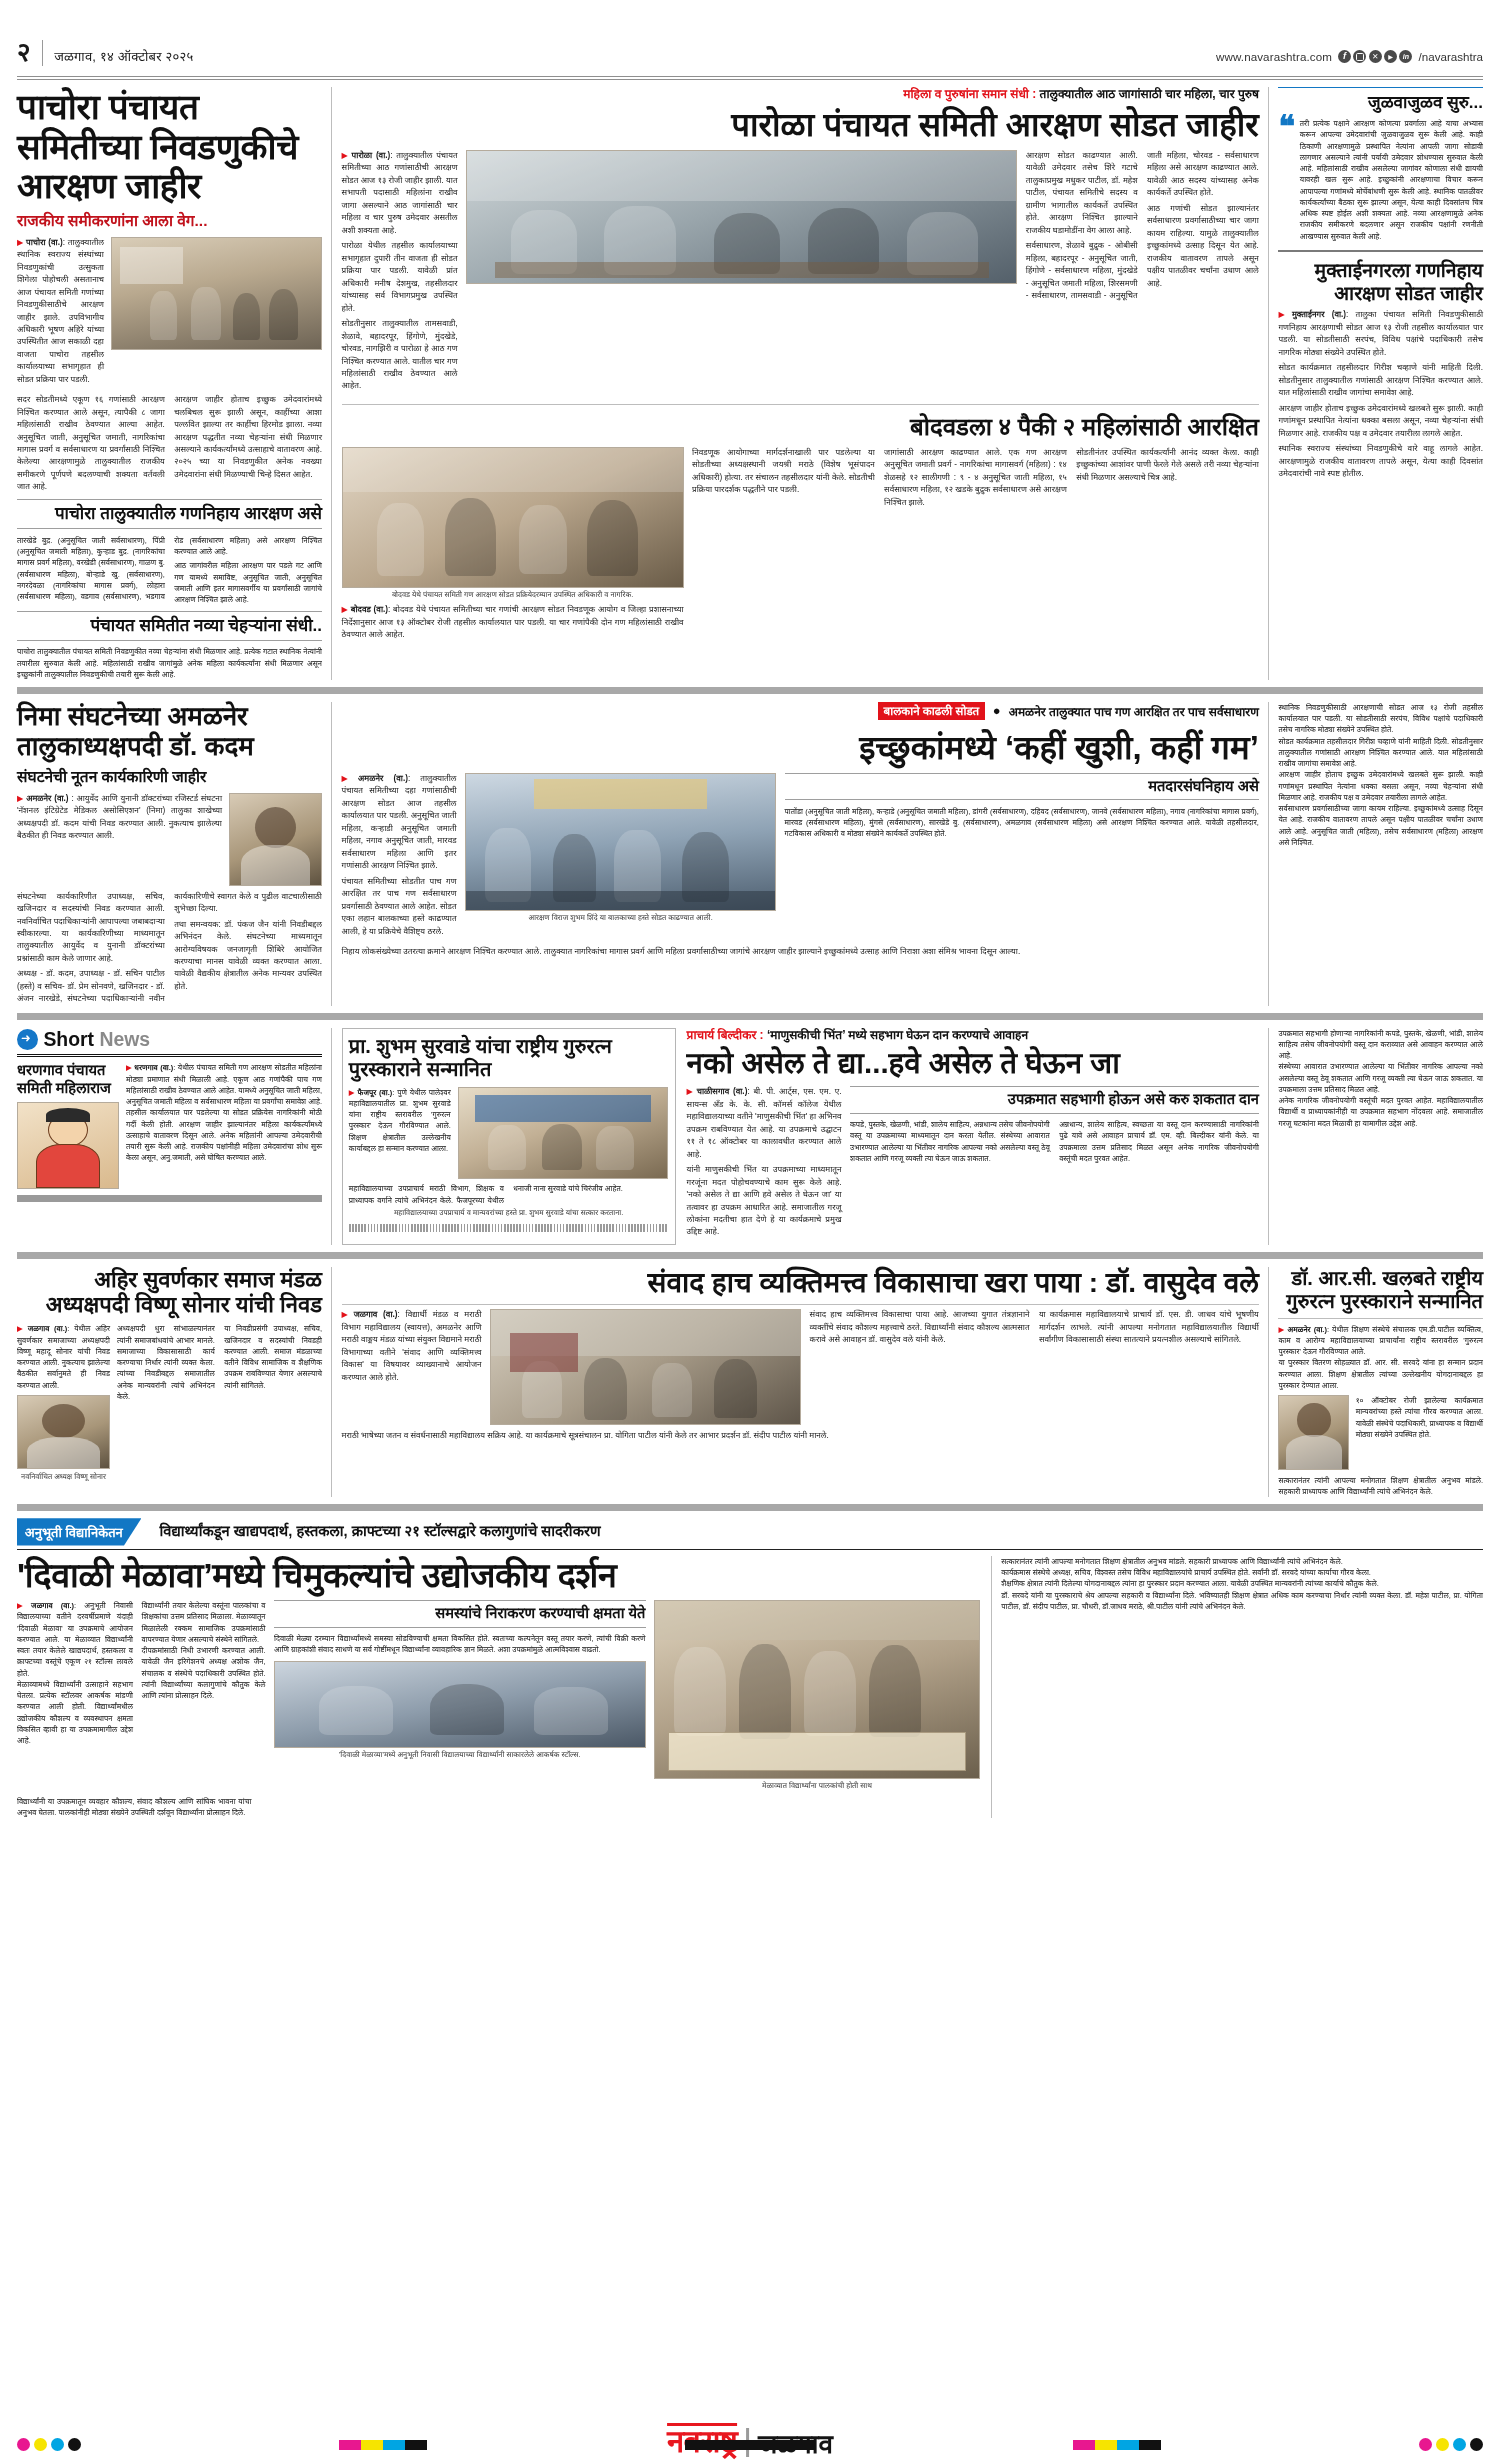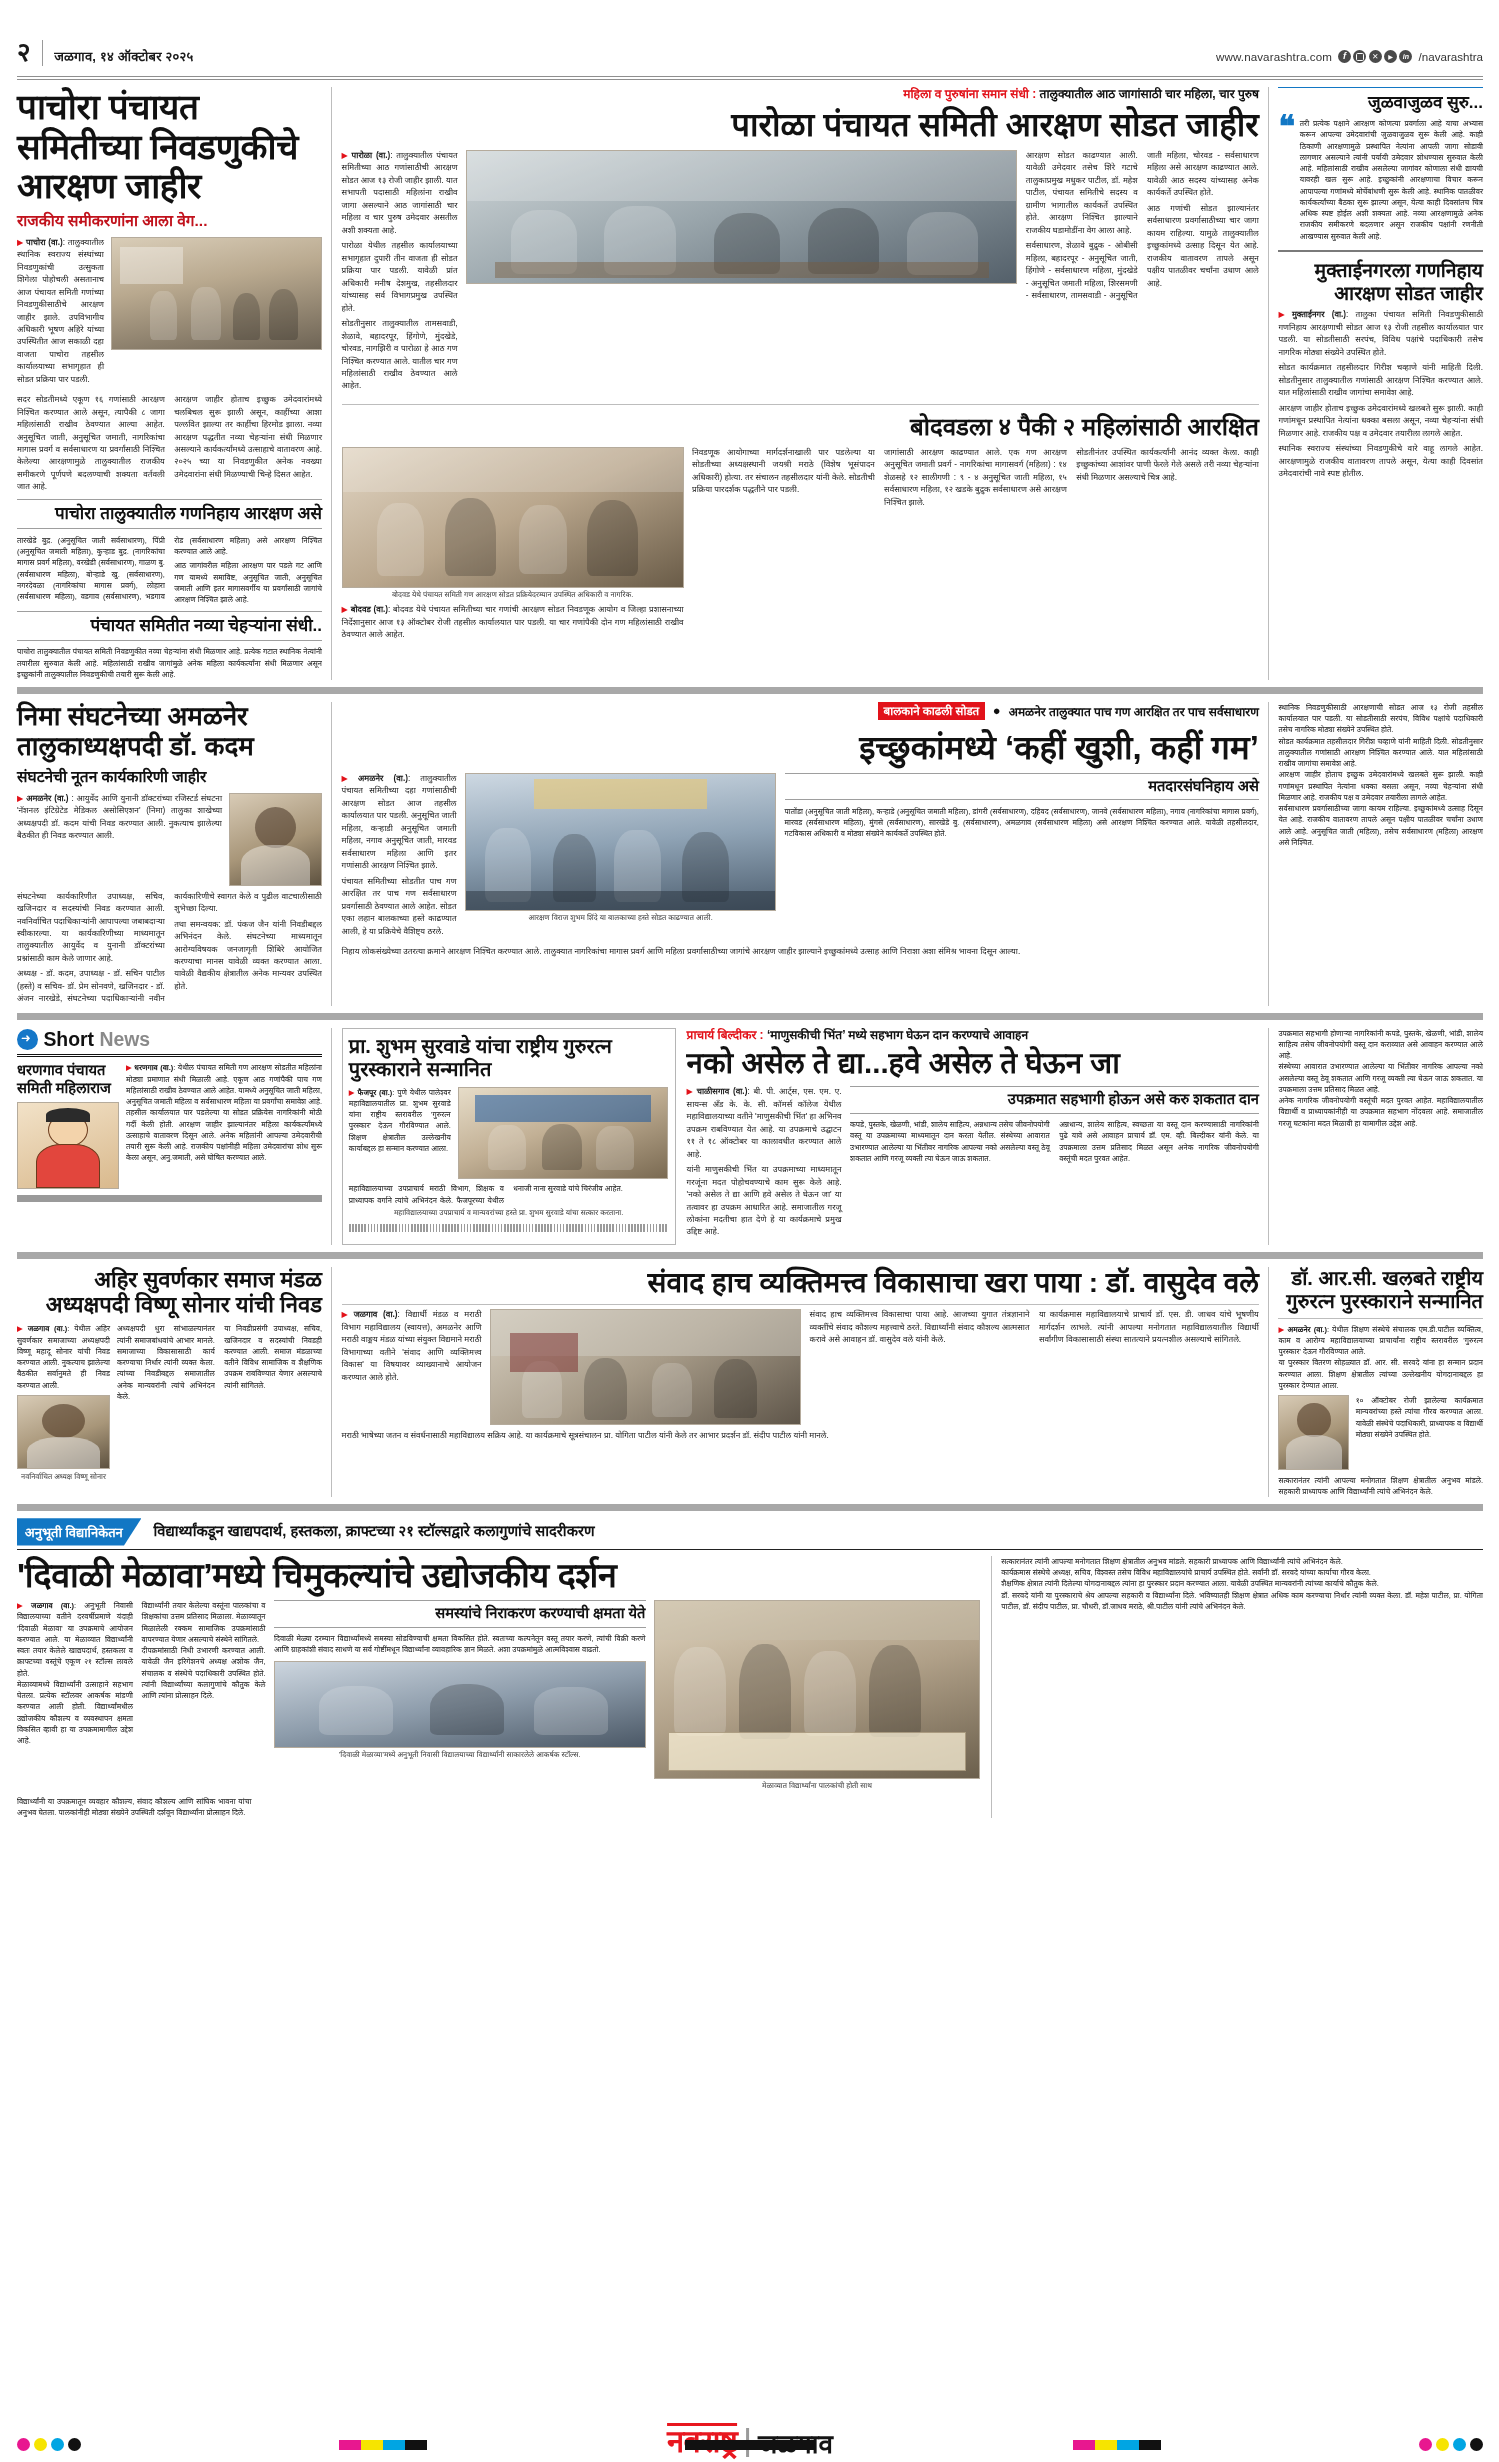--- a/index.html
+++ b/index.html
@@ -10,21 +10,21 @@
     font-family:"Liberation Sans","DejaVu Sans",sans-serif;
     color:#111;position:relative;overflow:hidden;
   }
   .page{width:1500px;height:2462px;padding:14px 17px 0 17px;position:relative}
 
   
   .masthead{display:flex;align-items:flex-end;justify-content:space-between;height:57px;padding-bottom:3.1px}
   .mh-left{display:flex;align-items:flex-end;gap:11px}
   .mh-pageno{font-size:26px;font-weight:700;line-height:1;font-family:"Liberation Serif",serif;color:#1a1a1a;padding-bottom:1.6px}
   .mh-divider{width:1.6px;height:26px;background:#9a9a9a;margin-bottom:1.6px}
-  .mh-place{font-size:13px;font-weight:700;color:#1a1a1a;padding-bottom:3.1px;letter-spacing:0.2px}
+  .mh-place{font-size:13px;font-weight:400;color:#1a1a1a;padding-bottom:3.1px;letter-spacing:0.2px}
   .mh-center{display:flex;align-items:flex-end;gap:9.3px;position:absolute;left:50%;transform:translateX(-50%);bottom:4.7px}
   .mh-logo{font-size:31px;font-weight:800;color:#e8171f;letter-spacing:-0.8px;line-height:1;
            border-top:3.1px solid #e8171f;padding-top:0.8px}
   .mh-vrule{width:2.3px;height:29.5px;background:#9a9a9a}
   .mh-city{font-size:26px;font-weight:700;color:#141414;line-height:1}
   .mh-right{display:flex;align-items:center;gap:6.2px;padding-bottom:4.7px}
   .mh-url{font-size:11.6px;color:#333;letter-spacing:0.1px}
   .soc{display:flex;gap:2.3px;align-items:center}
   .soc i{width:13px;height:13px;border-radius:50%;background:#4a4a4a;display:inline-block;position:relative}
   .soc i::after{content:"";position:absolute;inset:2.3px;border:1.1px solid #fff;border-radius:1.6px}
@@ -85,21 +85,21 @@
   
   .shortnews{display:flex;align-items:center;gap:5.4px;margin-bottom:3.1px}
   .sn-arrow{width:21px;height:21px;background:#1577c8;border-radius:50%;position:relative}
   .sn-arrow::after{content:"➜";color:#fff;font-size:11.6px;position:absolute;left:3.9px;top:2.3px}
   .sn-text{font-size:19.4px;font-weight:800}
   .sn-text .g{color:#8a8a8a}
 
   
   .ribbon{display:inline-block;background:#1277c4;color:#fff;font-size:13px;font-weight:800;
           padding:4.7px 18.6px 4.7px 7.8px;clip-path:polygon(0 0,100% 0,86% 100%,0% 100%);}
-  .ribbon-row{display:flex;align-items:center;gap:12px;border-bottom:1.6px solid #222;padding-bottom:3.1px}
+  .ribbon-row{display:flex;align-items:center;gap:18px;border-bottom:1.6px solid #222;padding-bottom:3.1px}
   .ribbon-head{font-size:14.7px;font-weight:800;line-height:1.2;flex:1}
 
   
   .qmark{font-size:31px;color:#1277c4;font-weight:900;line-height:.6;font-family:"Liberation Serif",serif}
   .quotebox{border-top:1.6px solid #1277c4;padding-top:4.7px}
 
   
   .footbars{position:absolute;left:17px;right:17px;bottom:11px;display:flex;justify-content:space-between;align-items:center}
   .cmyk{display:flex;gap:3.9px}
   .cmyk span{width:13px;height:13px;border-radius:50%;display:block}

